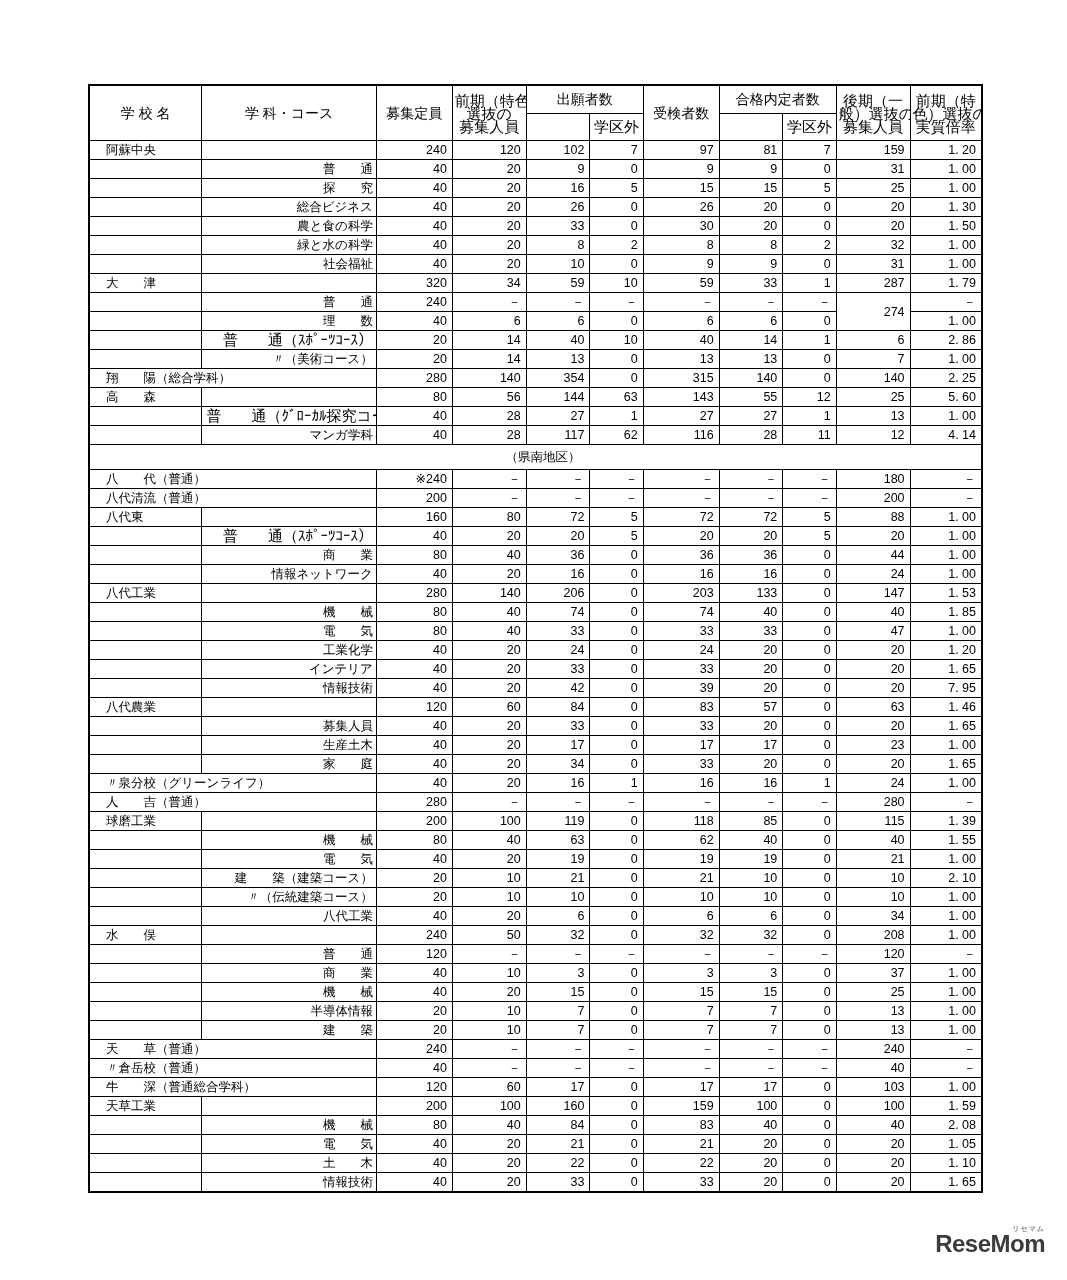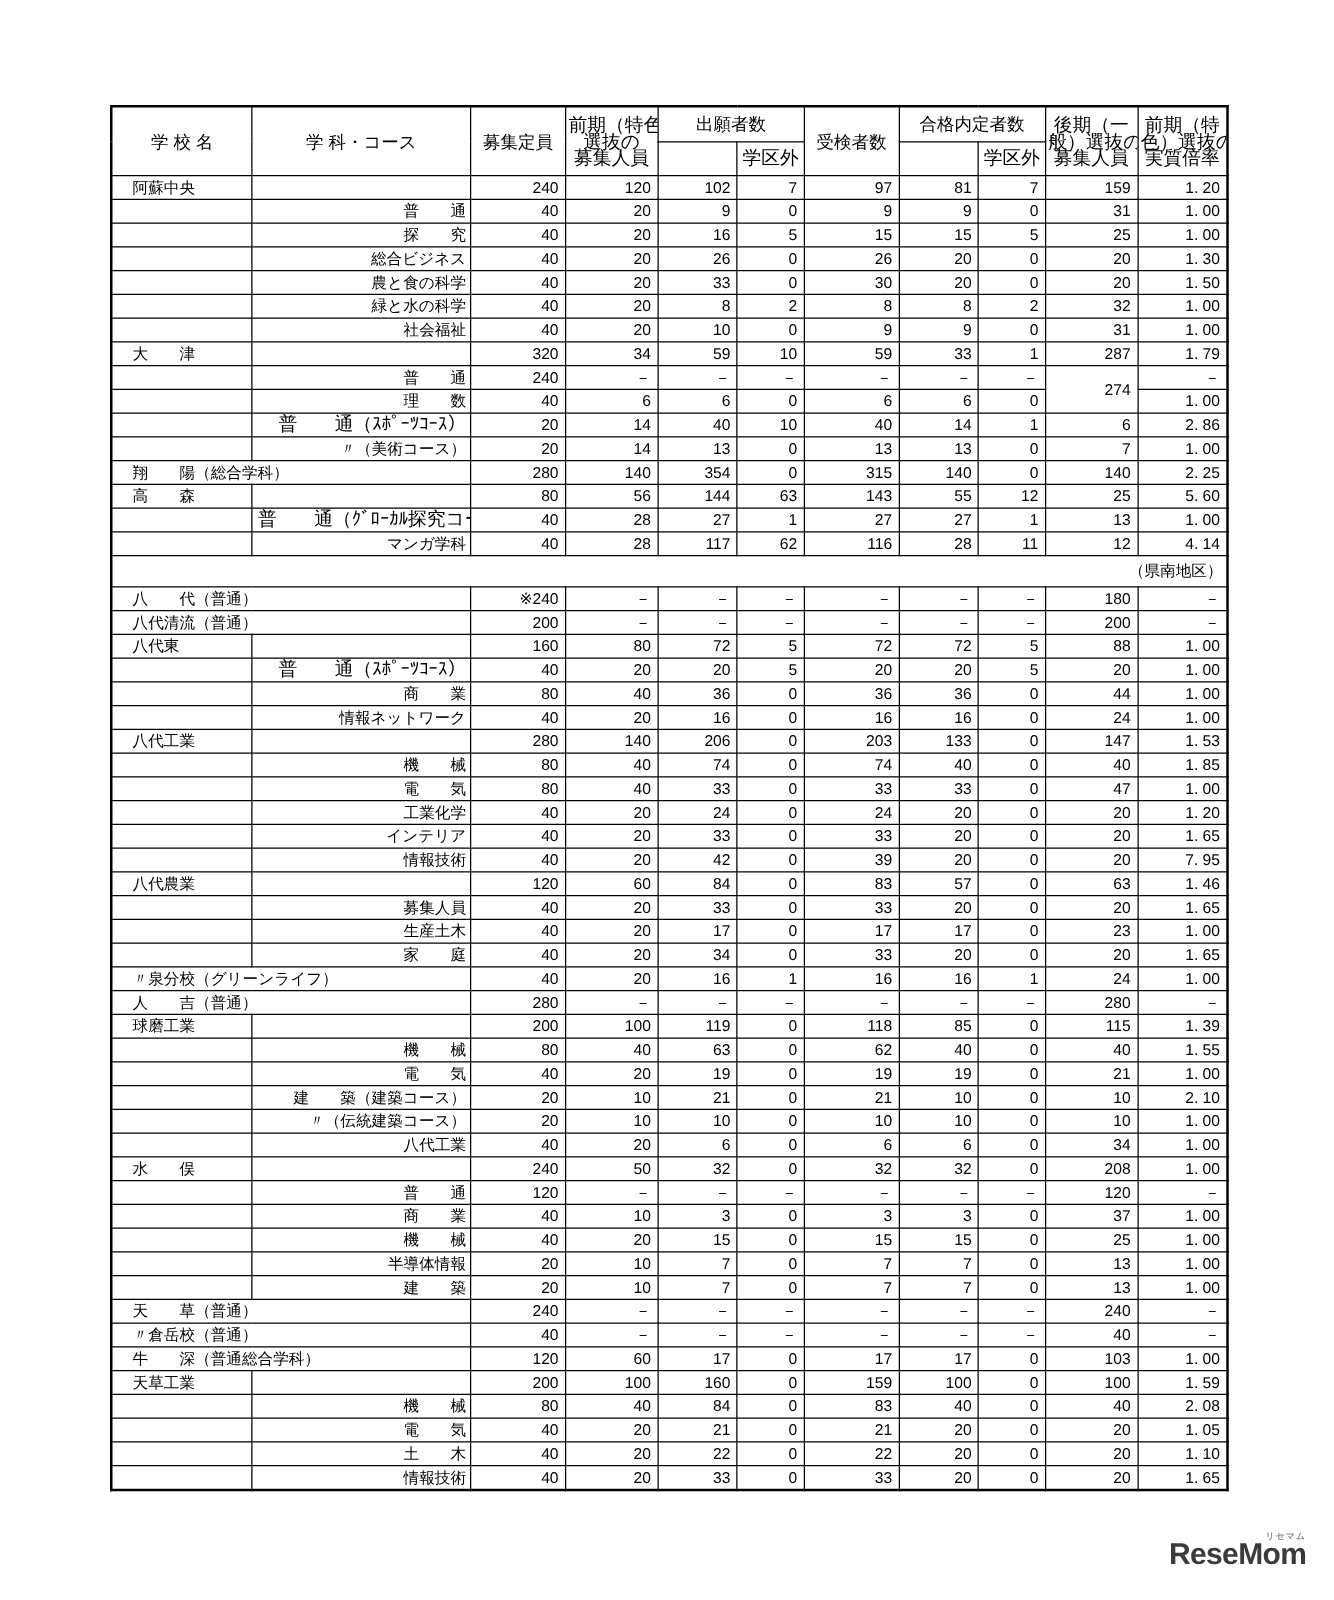--- a/index.html
+++ b/index.html
@@ -36,21 +36,21 @@
     text-align:center;
     font-size:14px;
     line-height:13px;
     padding:1px 2px;
   }
   .hd-tall{height:52px;}
   .num{text-align:right;padding-right:5px;}
   .school{text-align:left;padding-left:16px;}
   .course{text-align:right;padding-left:4px;}
   .xsmall{font-size:15px;}
-  .sec{text-align:right;padding-left:18px;height:24px;line-height:24px;}
+  .sec{text-align:center;padding-left:18px;height:24px;line-height:24px;}
   .nb-l{border-left:none;}
   .thick-t{border-top:1.6px solid #000;}
   .frame{border:2px solid #000;}
   
   col.c0{width:110px}
   col.c1{width:170px}
   col.c2{width:74px}
   col.c3{width:72px}
   col.c4{width:62px}
   col.c5{width:52px}

